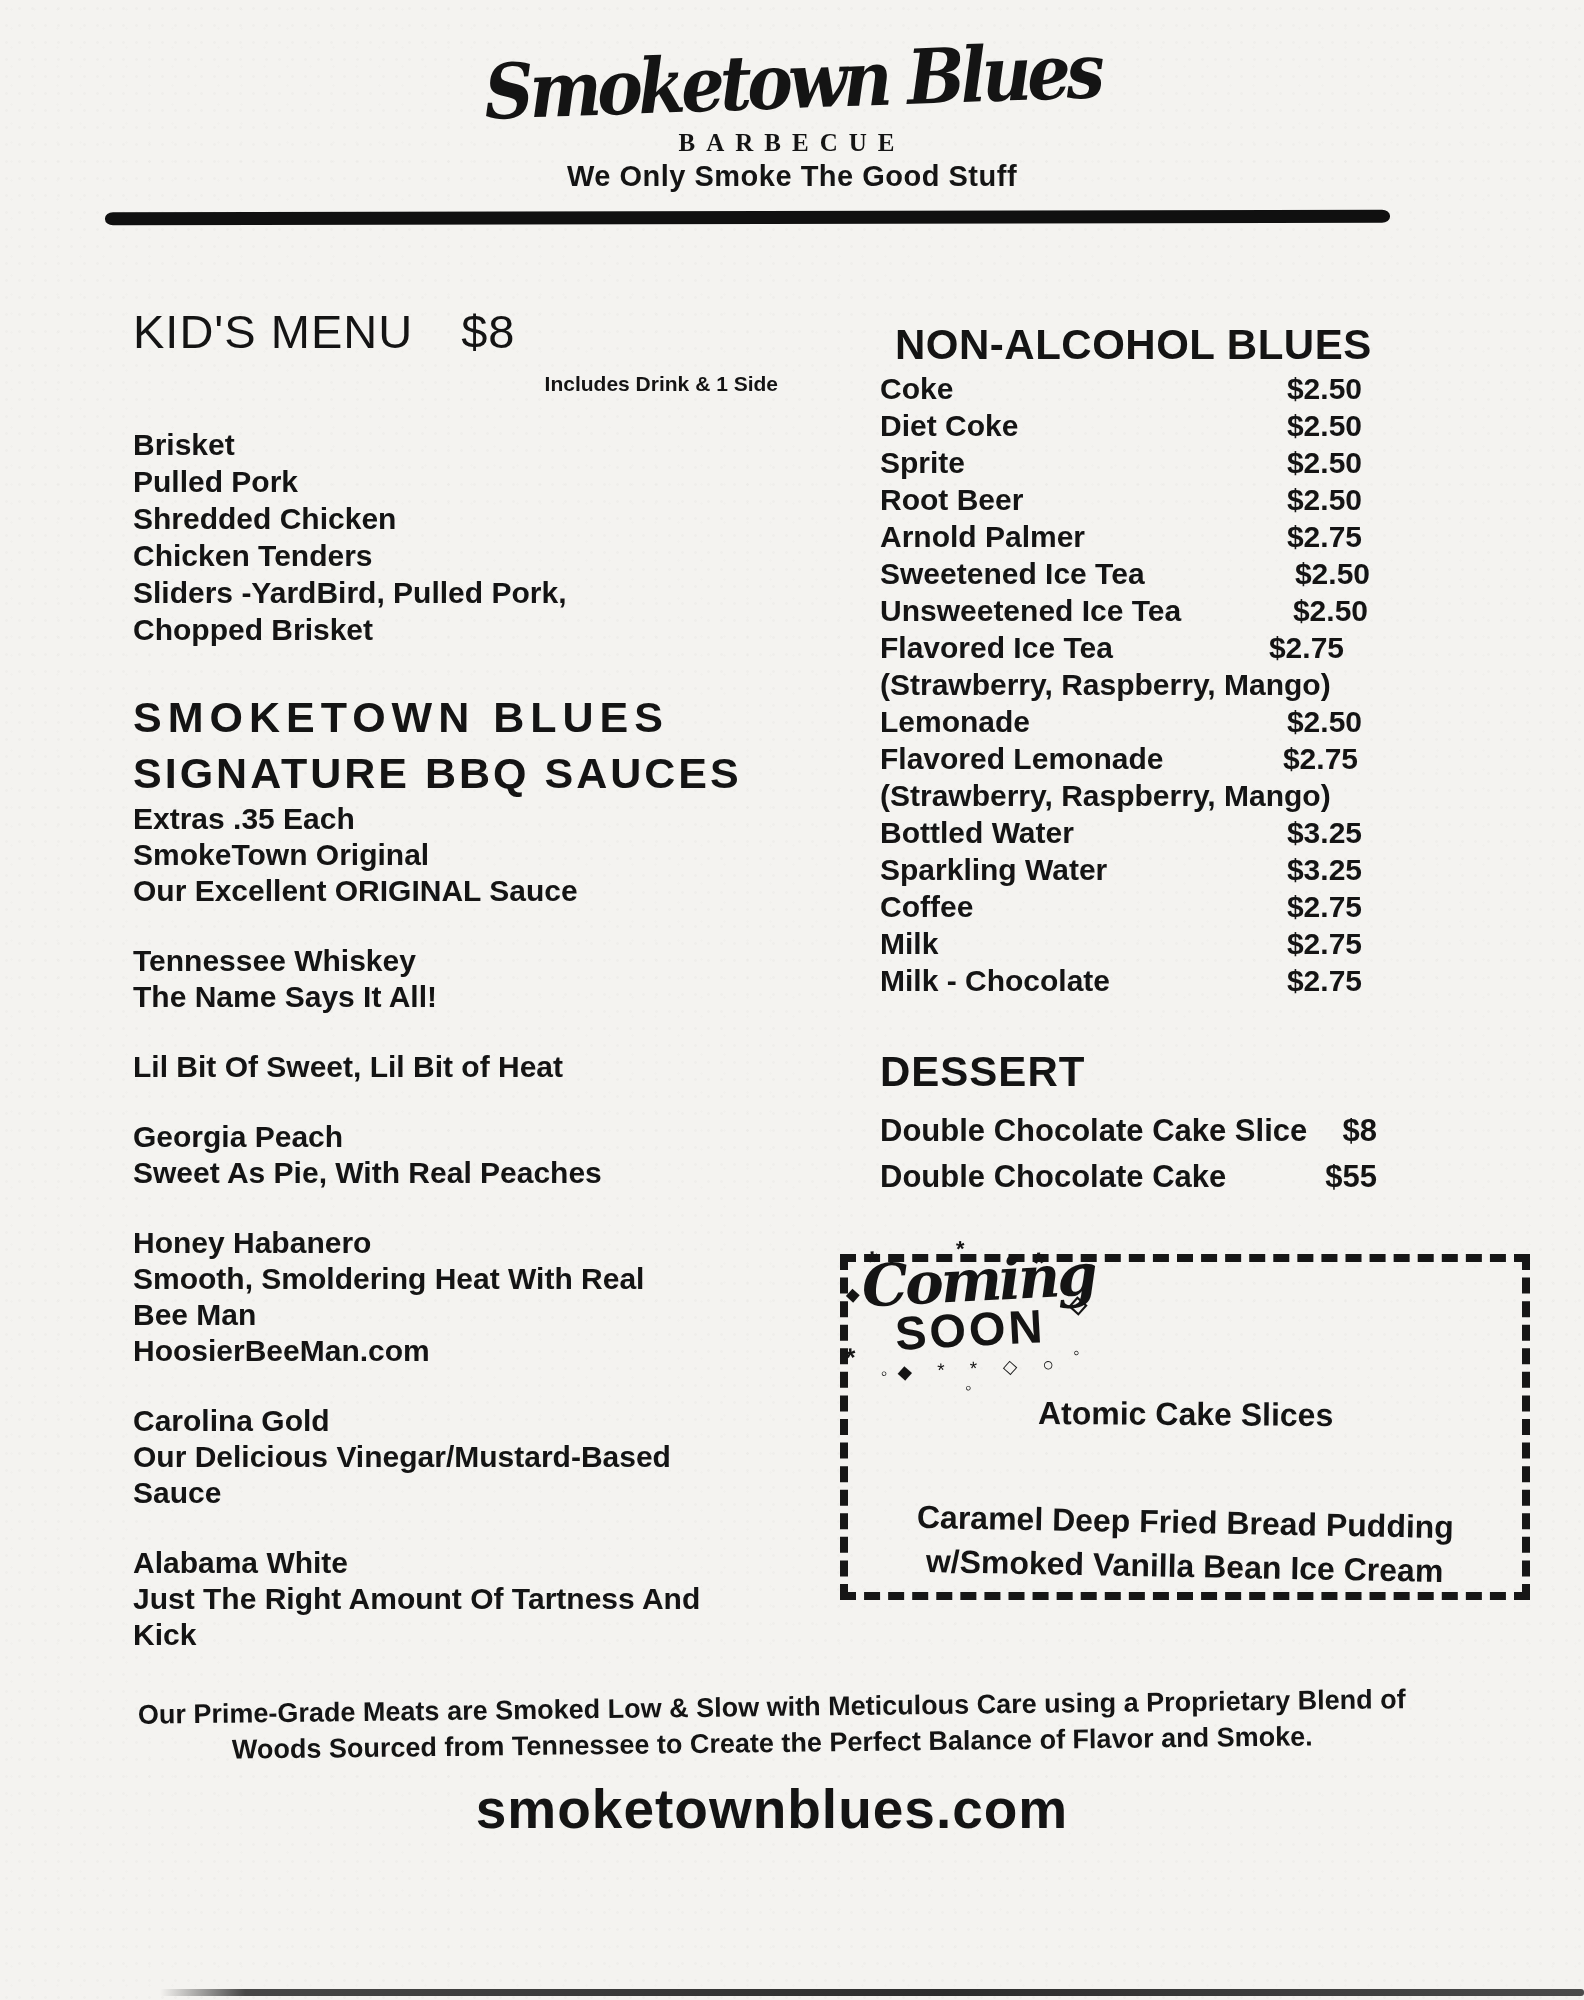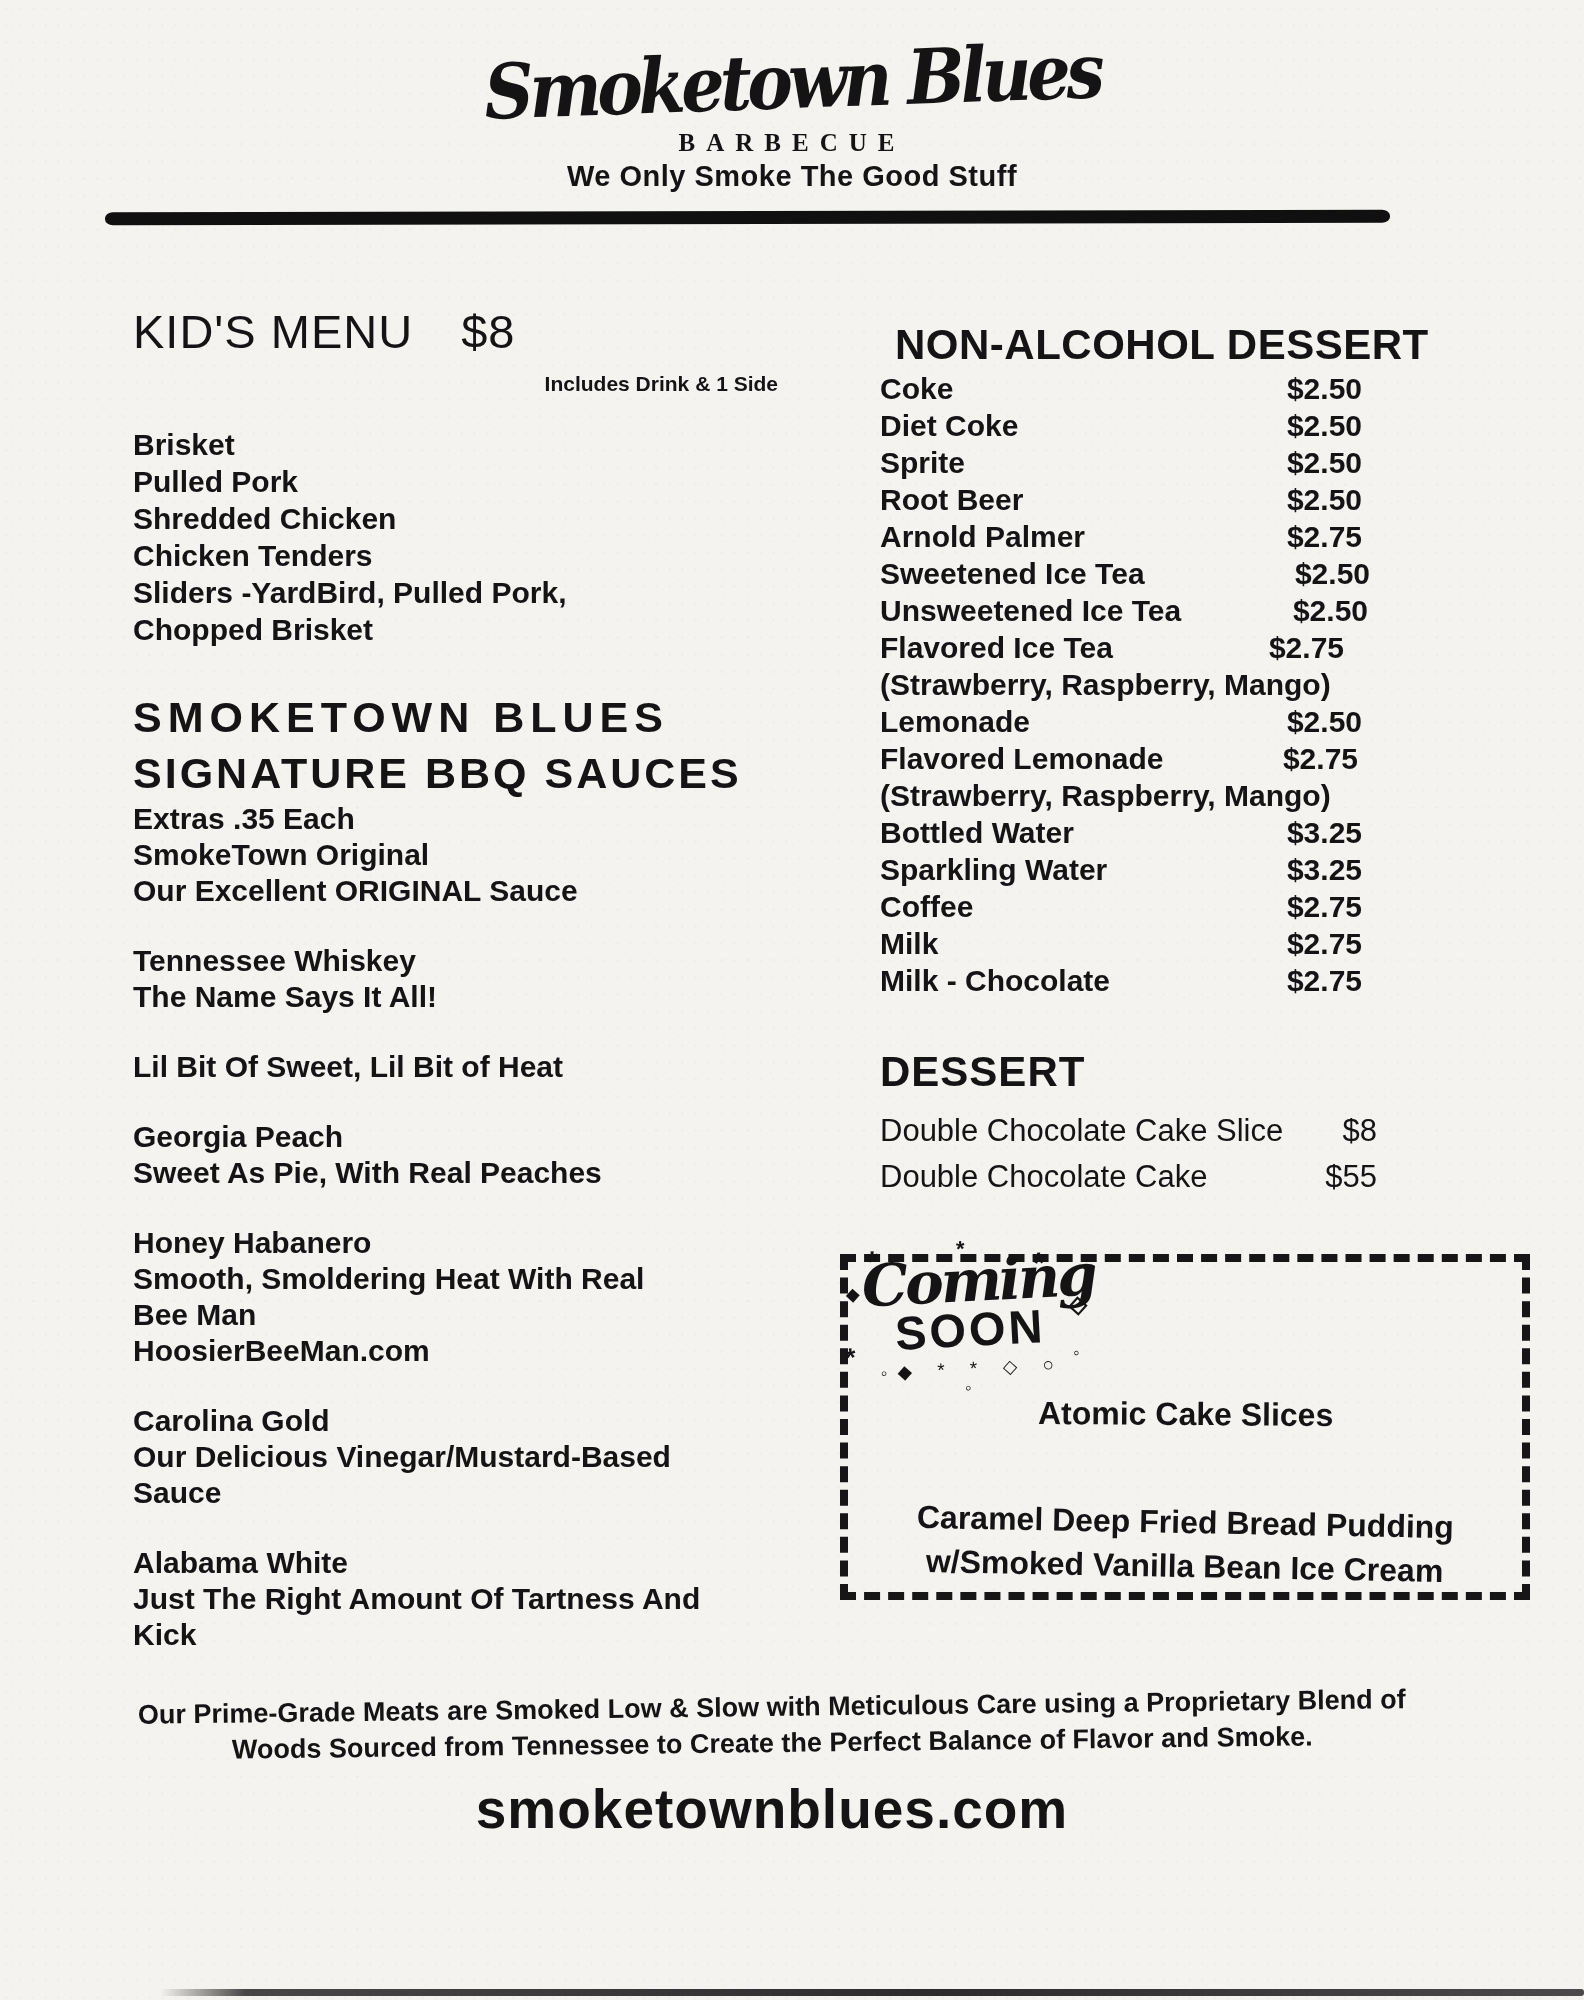--- a/index.html
+++ b/index.html
@@ -56,21 +56,21 @@
   .drinks-title{margin-left:55px;margin-top:16px;font-size:42px;font-weight:bold;letter-spacing:0.5px;line-height:1.2;white-space:nowrap;}
   .drinks-list{margin-left:40px;margin-top:0;width:482px;font-size:30px;font-weight:bold;}
   .drink-row{display:flex;line-height:37px;white-space:nowrap;}
   .drink-price{margin-left:auto;}
   .drink-row:nth-child(6) .drink-price{transform:translateX(8px);}
   .drink-row:nth-child(7) .drink-price{transform:translateX(6px);}
   .drink-row:nth-child(8) .drink-price{transform:translateX(-18px);}
   .drink-row:nth-child(11) .drink-price{transform:translateX(-4px);}
   .dessert{margin-left:40px;margin-top:48px;}
   .dessert-title{font-size:42px;font-weight:bold;letter-spacing:1px;line-height:1.2;}
-  .dessert-rows{margin-top:10px;width:497px;font-size:31px;font-weight:normal;}
+  .dessert-rows{margin-top:10px;width:497px;font-size:31px;font-weight:bold;}
   .dessert-row{display:flex;line-height:46px;white-space:nowrap;}
   .dessert-price{margin-left:auto;}
   
   .cs-box{
     position:relative;margin-top:54px;
     width:674px;height:330px;
     border:8px dashed #161616;
   }
   .cs-badge{
     position:absolute;left:16px;top:-10px;width:212px;
@@ -188,21 +188,21 @@
           <div>Alabama White</div>
           <div>Just The Right Amount Of Tartness And</div>
           <div>Kick</div>
         </div>
       </div>
     </div>
 
     <div class="col-right">
 
       <div>
-        <div class="drinks-title">NON-ALCOHOL DESSERT</div>
+        <div class="drinks-title">NON-ALCOHOL BLUES</div>
         <div class="drinks-list">
           <div class="drink-row">
               <span>Coke</span>
               <span class="drink-price">$2.50</span>
             </div>
           <div class="drink-row">
               <span>Diet Coke</span>
               <span class="drink-price">$2.50</span>
             </div>
           <div class="drink-row">

